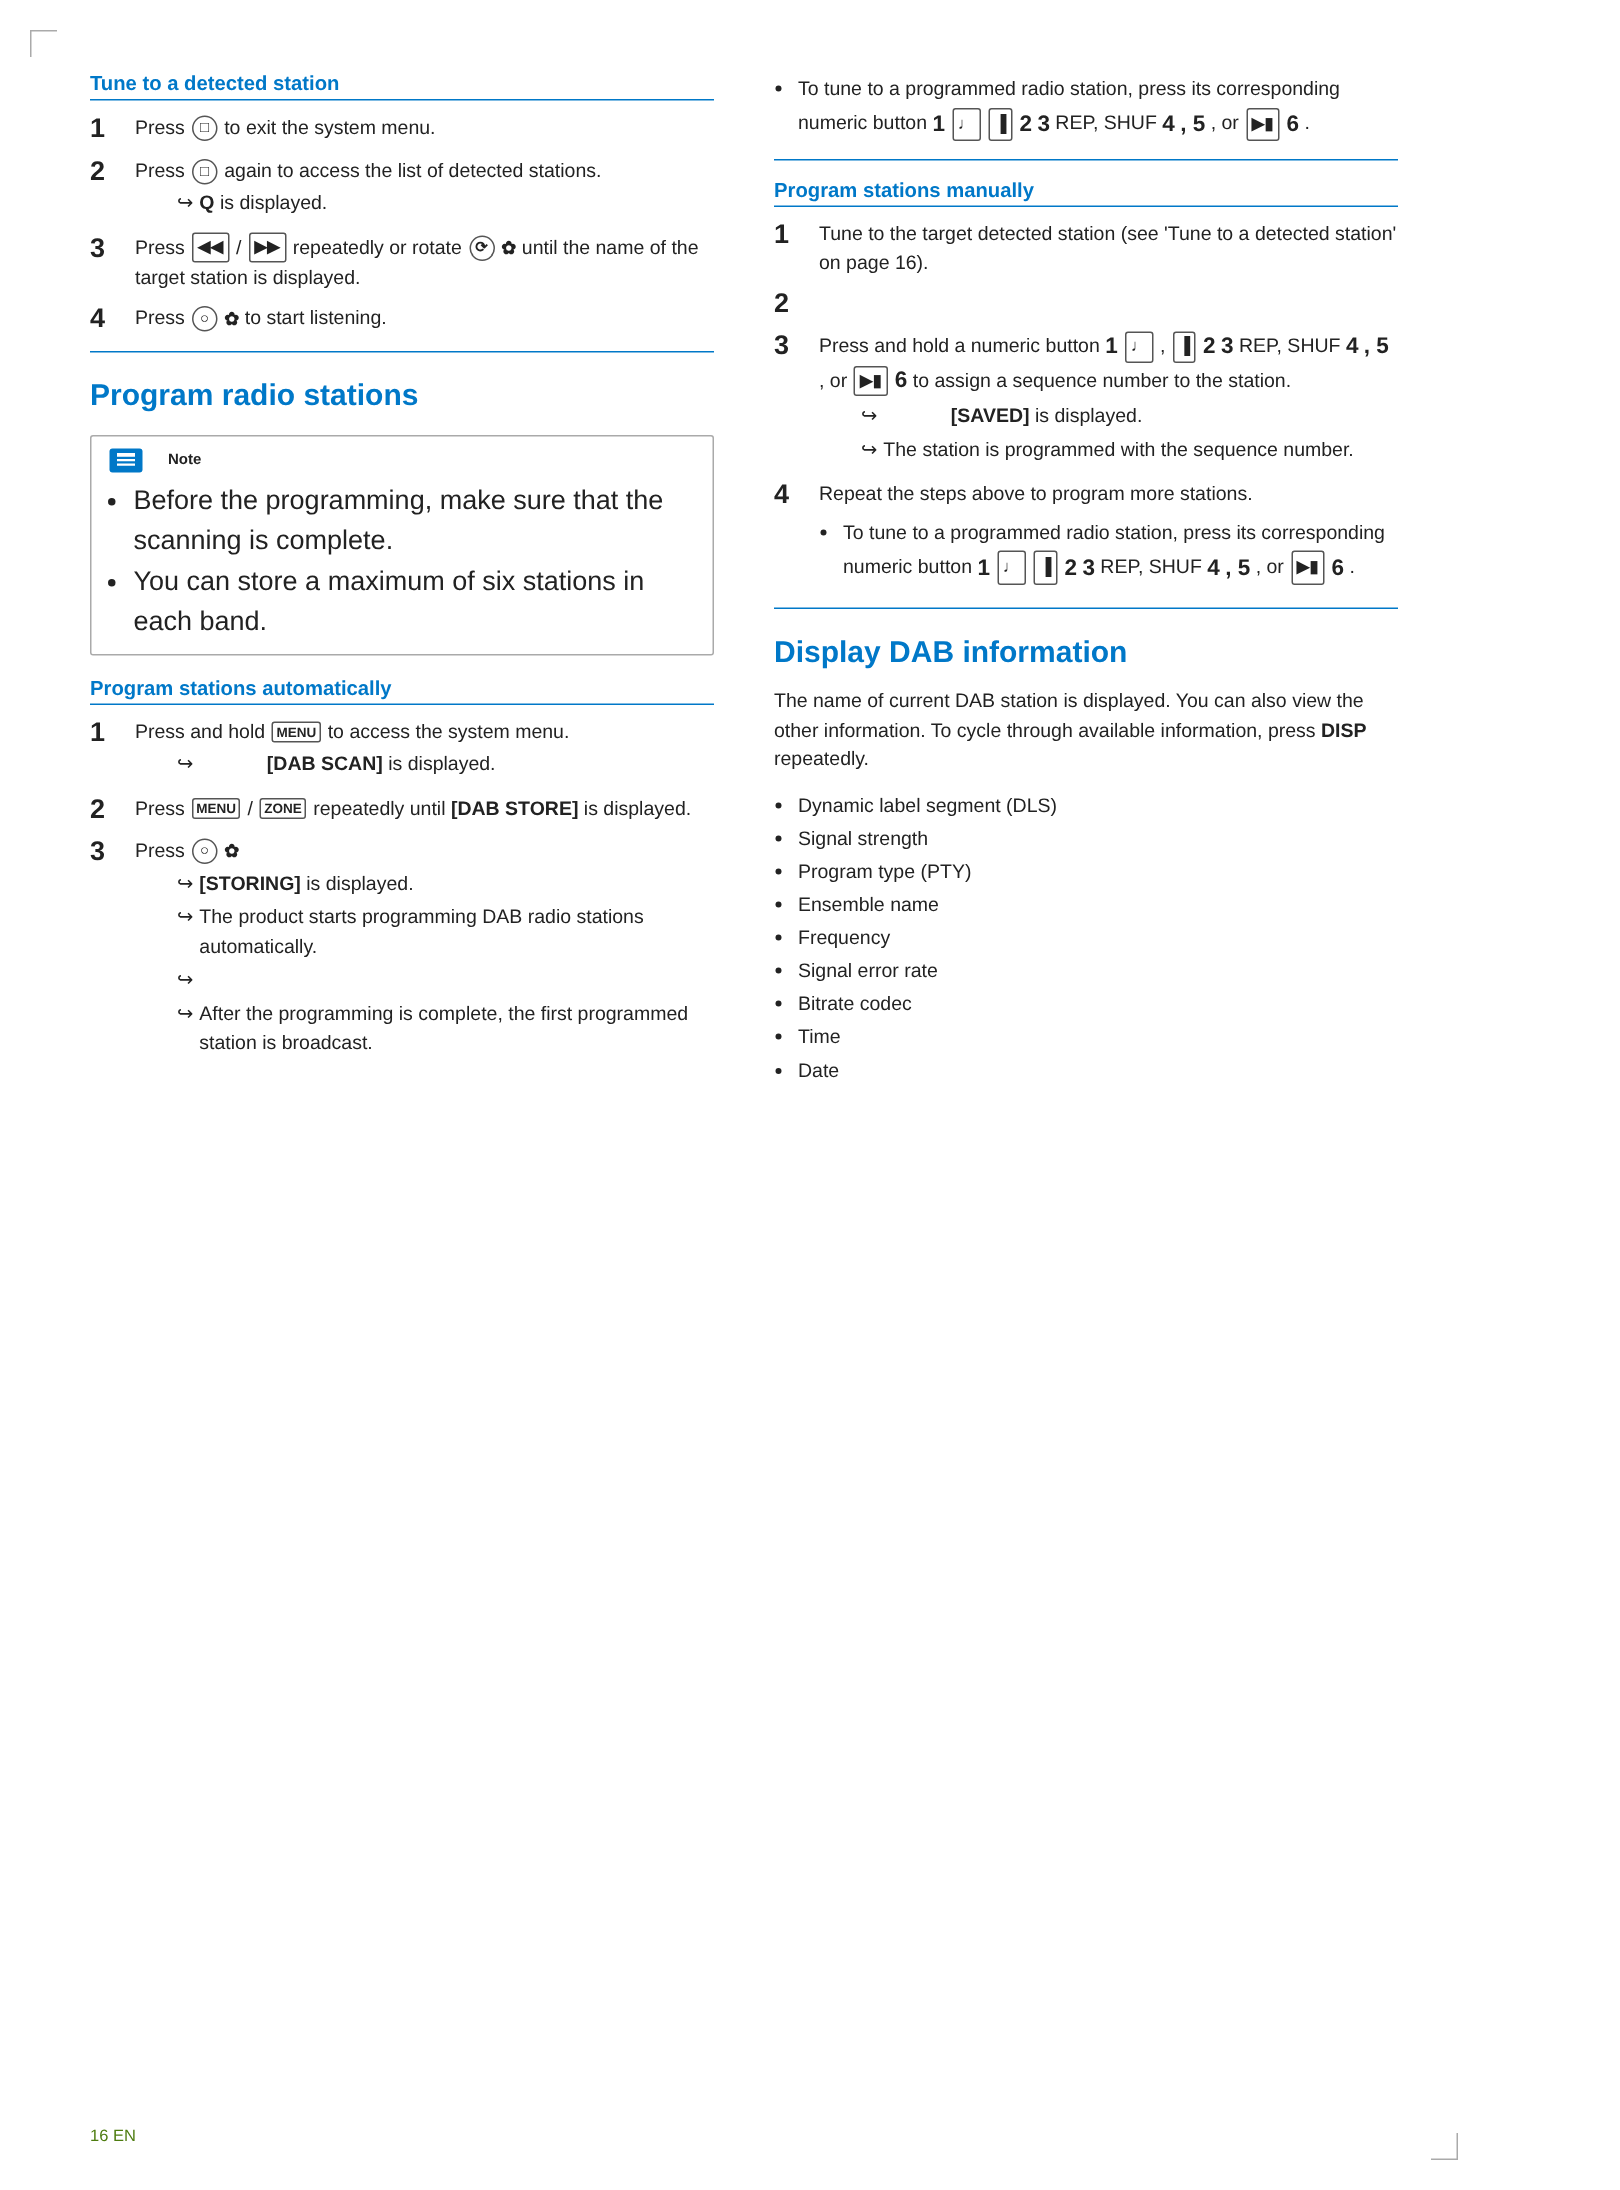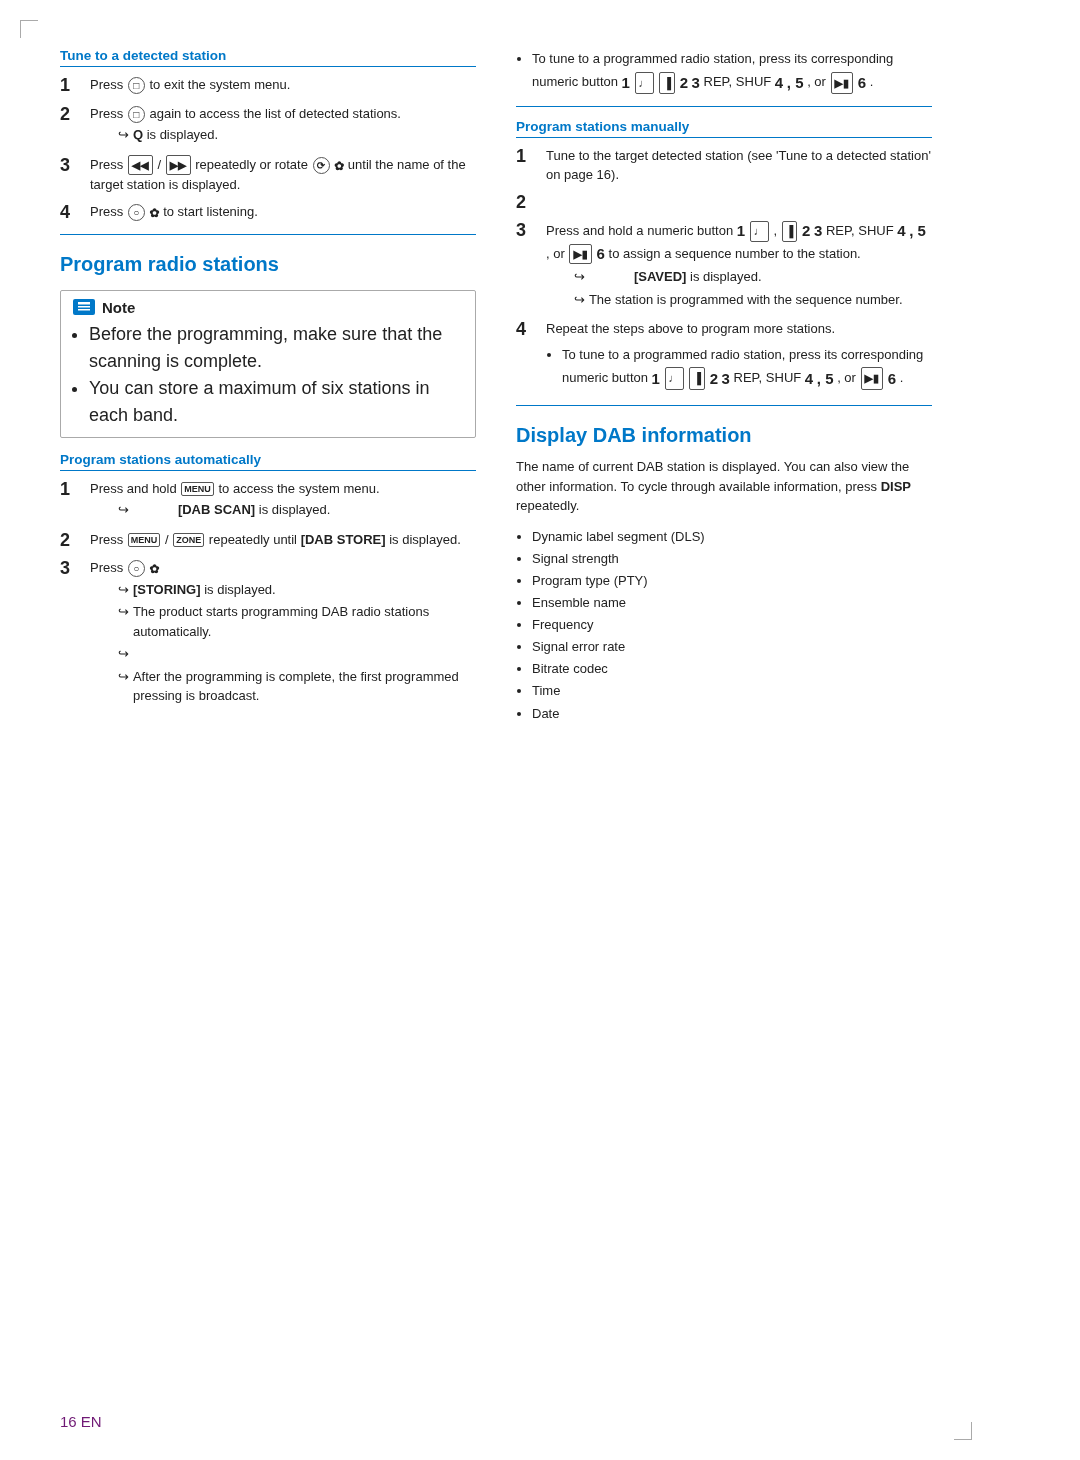--- a/index.html
+++ b/index.html
@@ -99,22 +99,23 @@
       border: 1.5px solid #aaa;
       border-radius: 2px;
       padding: 8px 12px;
       margin: 14px 0 14px 0;
       background: #fff;
     }
     .note-header {
       display: flex;
       align-items: center;
       margin-bottom: 5px;
-      font-size: 15px;
-      font-weight: bold;
+      font-size: 10px;
+      font-weight: bold;
+      gap: 10px;
     }
     .note-icon {
       display: inline-flex;
       align-items: center;
       justify-content: center;
       width: 22px;
       height: 16px;
       background: #0078c8;
       margin-right: 7px;
       border-radius: 2px;
@@ -137,22 +138,22 @@
     }
     .intro-text {
       font-size: 13px;
       margin-bottom: 10px;
       line-height: 1.5;
     }
     .page-num {
       position: absolute;
       bottom: 30px;
       left: 60px;
-      font-size: 15px;
-      color: #701a75;
+      font-size: 11px;
+      color: #4d7c0f;
     }
     .bold { font-weight: bold; }
     .icon-btn {
       display: inline-block;
       border: 1.5px solid #555;
       border-radius: 2px;
       padding: 1px 3px;
       font-size: 11px;
       font-weight: bold;
       background: #fff;
@@ -321,21 +322,21 @@
             </div>
             <div class="arrow-result">
               <span class="arrow-symbol">↪</span>
               <span>The product starts programming DAB radio stations automatically.</span>
             </div>
             <div class="arrow-result">
               <span class="arrow-symbol">↪</span>
             </div>
             <div class="arrow-result">
               <span class="arrow-symbol">↪</span>
-              <span>After the programming is complete, the first programmed pressing is broadcast.</span>
+              <span>After the programming is complete, the first programmed station is broadcast.</span>
             </div>
           </div>
         </li>
 
       </ol>
 
     </div>
 
     <div class="col-right">
 

